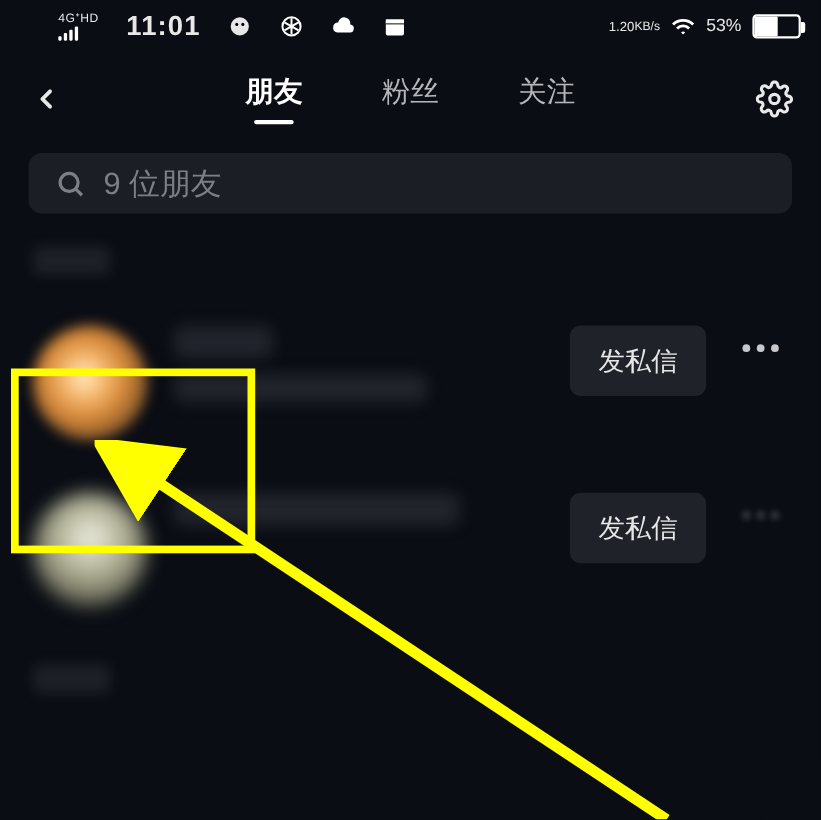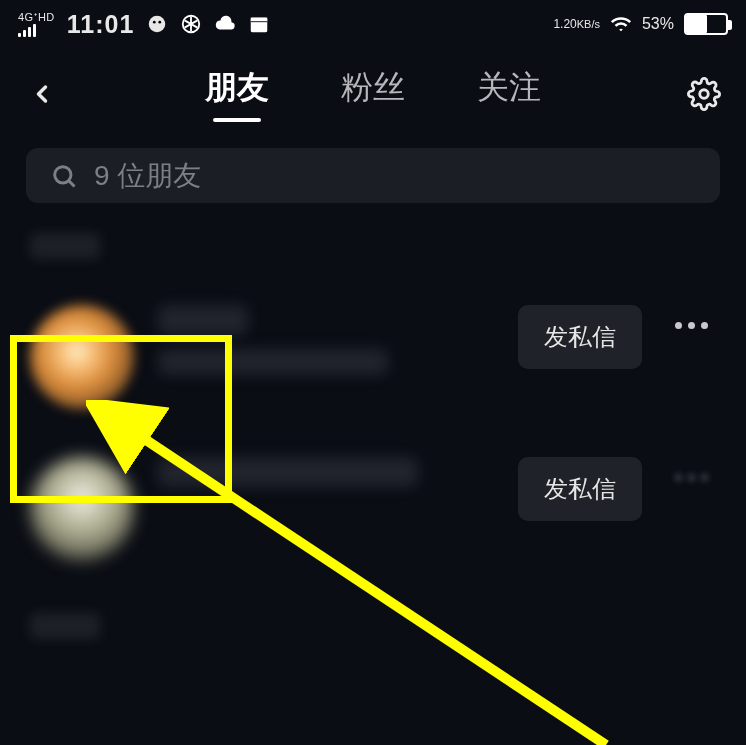--- a/index.html
+++ b/index.html
@@ -15,21 +15,21 @@
     
     .status-bar {
       display: flex;
       align-items: center;
       justify-content: space-between;
       height: 48px;
       padding: 0 18px;
       font-size: 20px;
       font-weight: 500;
     }
-    .status-left { display: flex; align-items: center; gap: 12px; }
+    .status-left { display: flex; align-items: center; gap: 25px; margin-left: 35px; }
     .status-right { display: flex; align-items: center; gap: 10px; }
     .signal-block { display: flex; flex-direction: column; align-items: flex-start; line-height: 1; }
     .signal-label { font-size: 11px; letter-spacing: 0.5px; }
     .signal-bars { display: flex; align-items: flex-end; gap: 2px; height: 14px; }
     .signal-bars span { width: 3px; background: #fff; border-radius: 1px; }
     .signal-bars span:nth-child(1){height:4px;}
     .signal-bars span:nth-child(2){height:7px;}
     .signal-bars span:nth-child(3){height:10px;}
     .signal-bars span:nth-child(4){height:13px;}
     .clock { font-size: 25px; font-weight: 600; letter-spacing: 1px; }
@@ -43,21 +43,21 @@
 
     
     .nav-header {
       display: flex;
       align-items: center;
       padding: 18px 20px 26px 20px;
       gap: 8px;
     }
     .back-btn { width: 44px; height: 44px; display:flex; align-items:center; justify-content:center; }
     .tabs { flex:1; display:flex; justify-content:center; gap: 72px; }
-    .tab { font-size: 32px; color: #b7b7bb; position: relative; padding-bottom: 12px; }
+    .tab { font-size: 26px; color: #b7b7bb; position: relative; padding-bottom: 12px; }
     .tab.active { color: #fff; font-weight: 600; }
     .tab.active::after {
       content:"";
       position:absolute; left: 8px; right: 8px; bottom: 0;
       height: 4px; background:#fff; border-radius: 2px;
     }
     .settings-btn { width: 44px; height: 44px; display:flex; align-items:center; justify-content:center; }
 
     
     .search-wrap { padding: 0 26px; }

